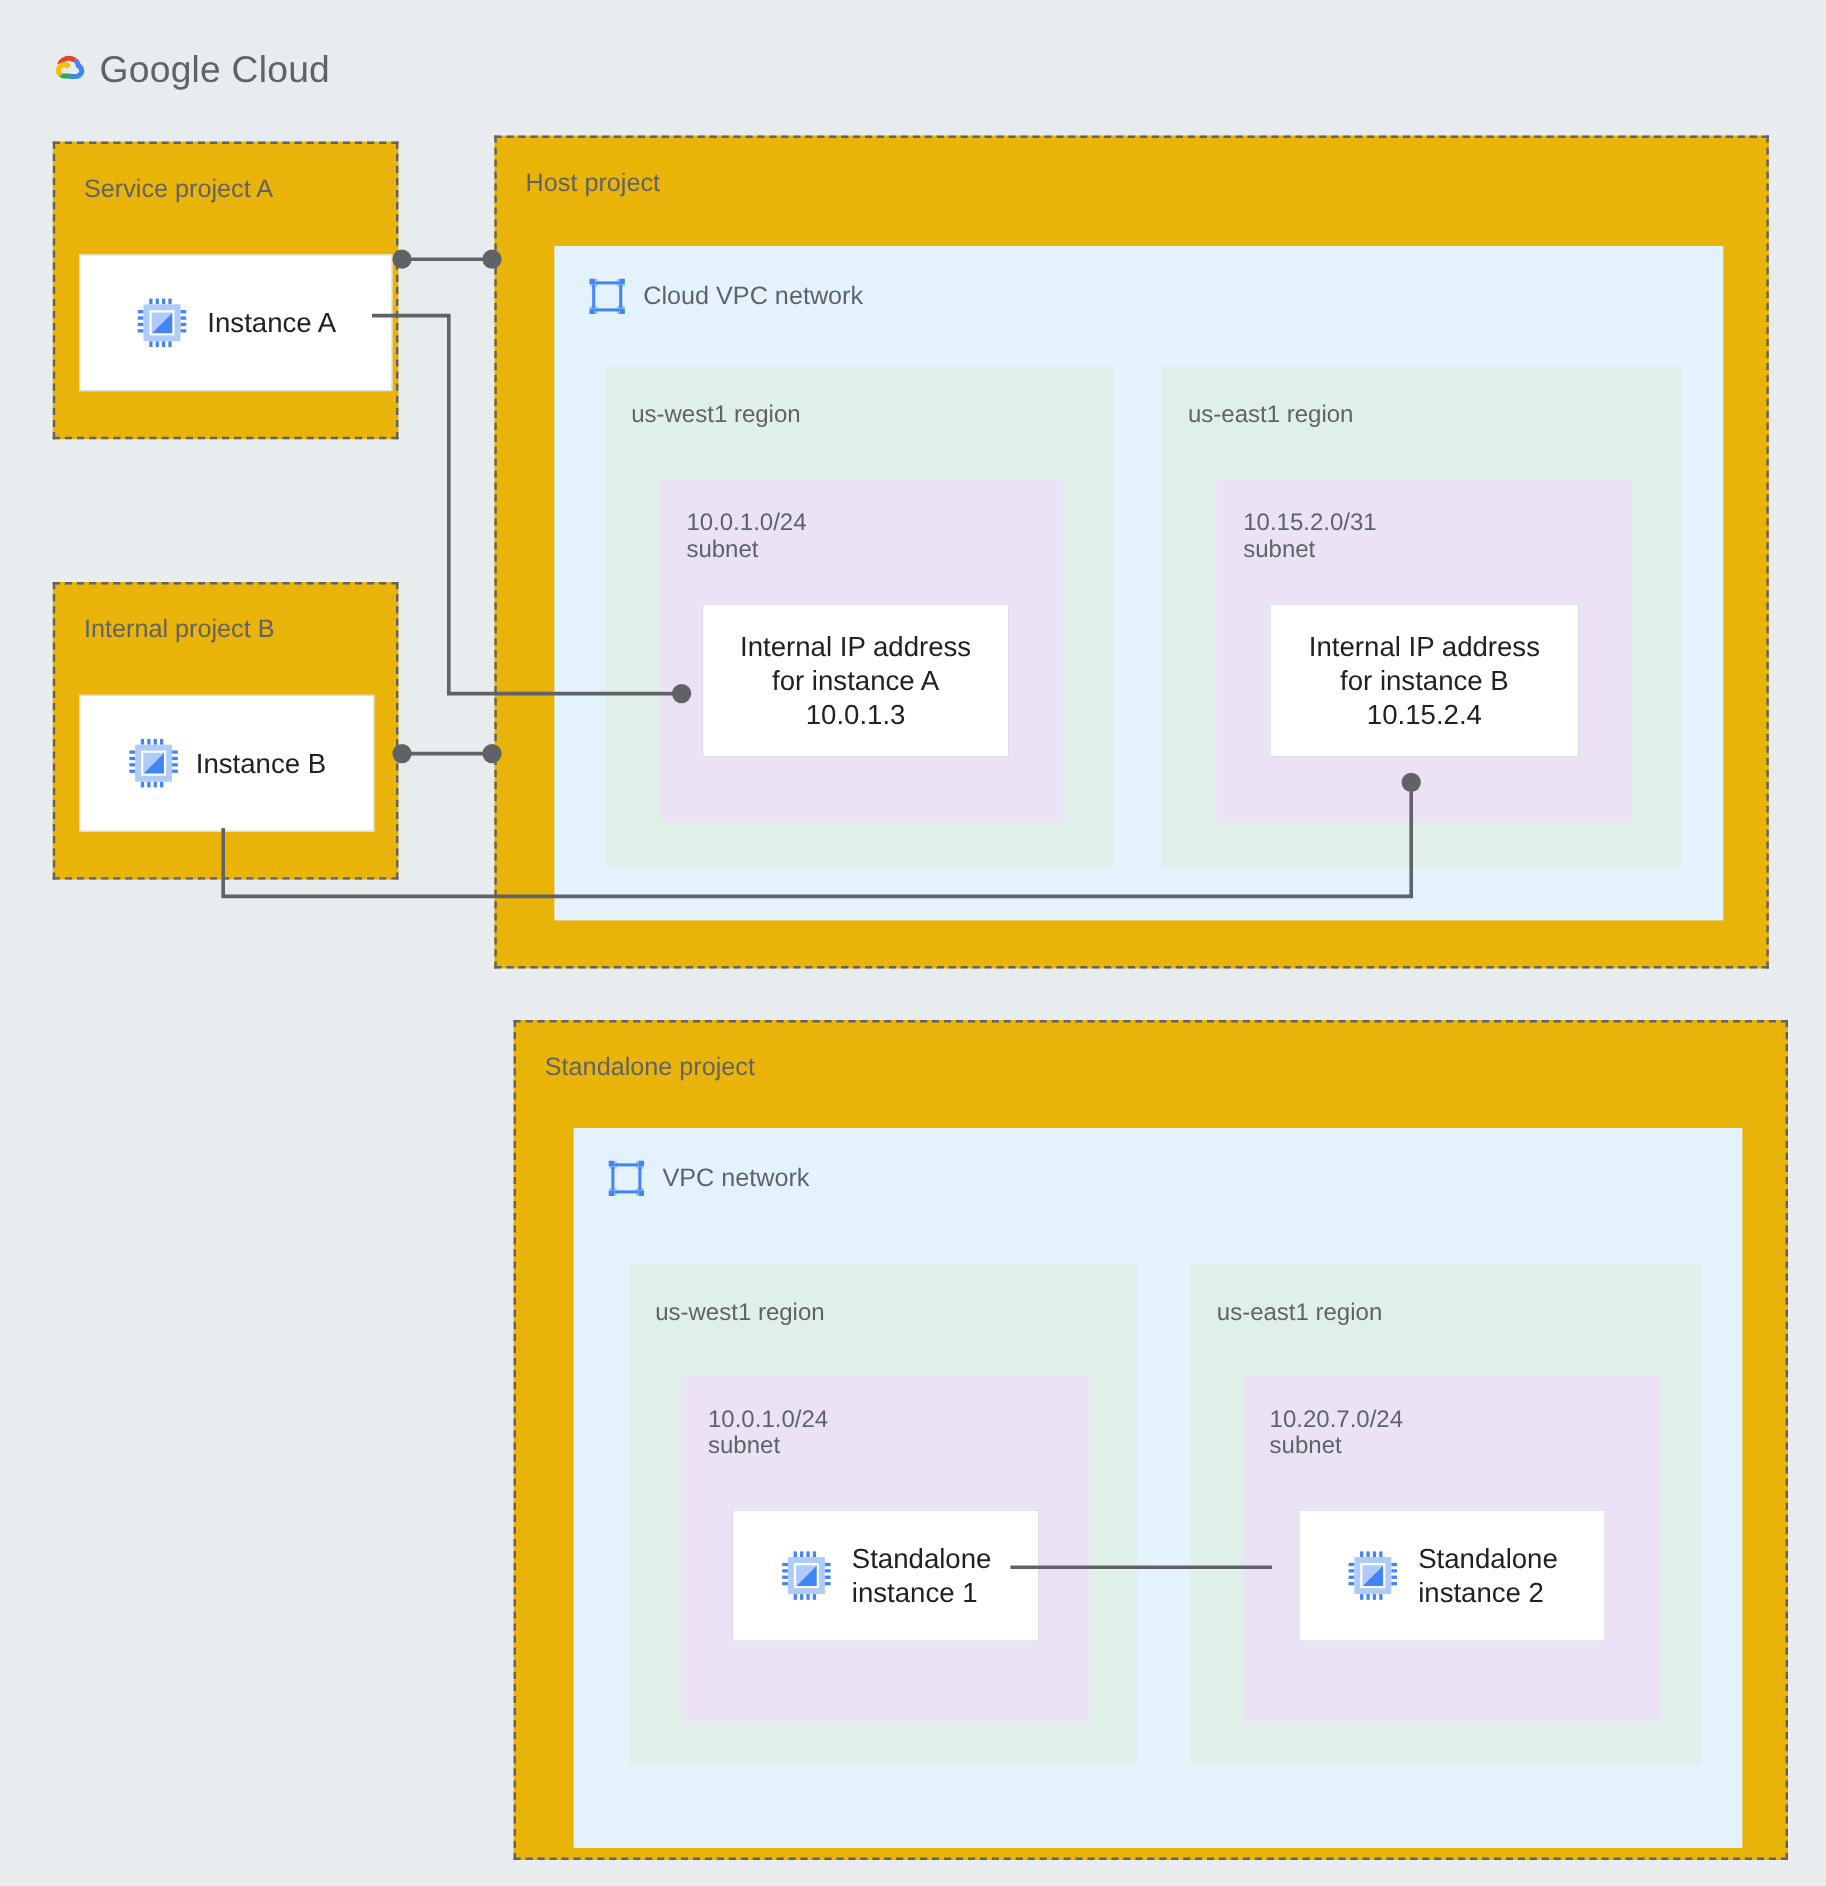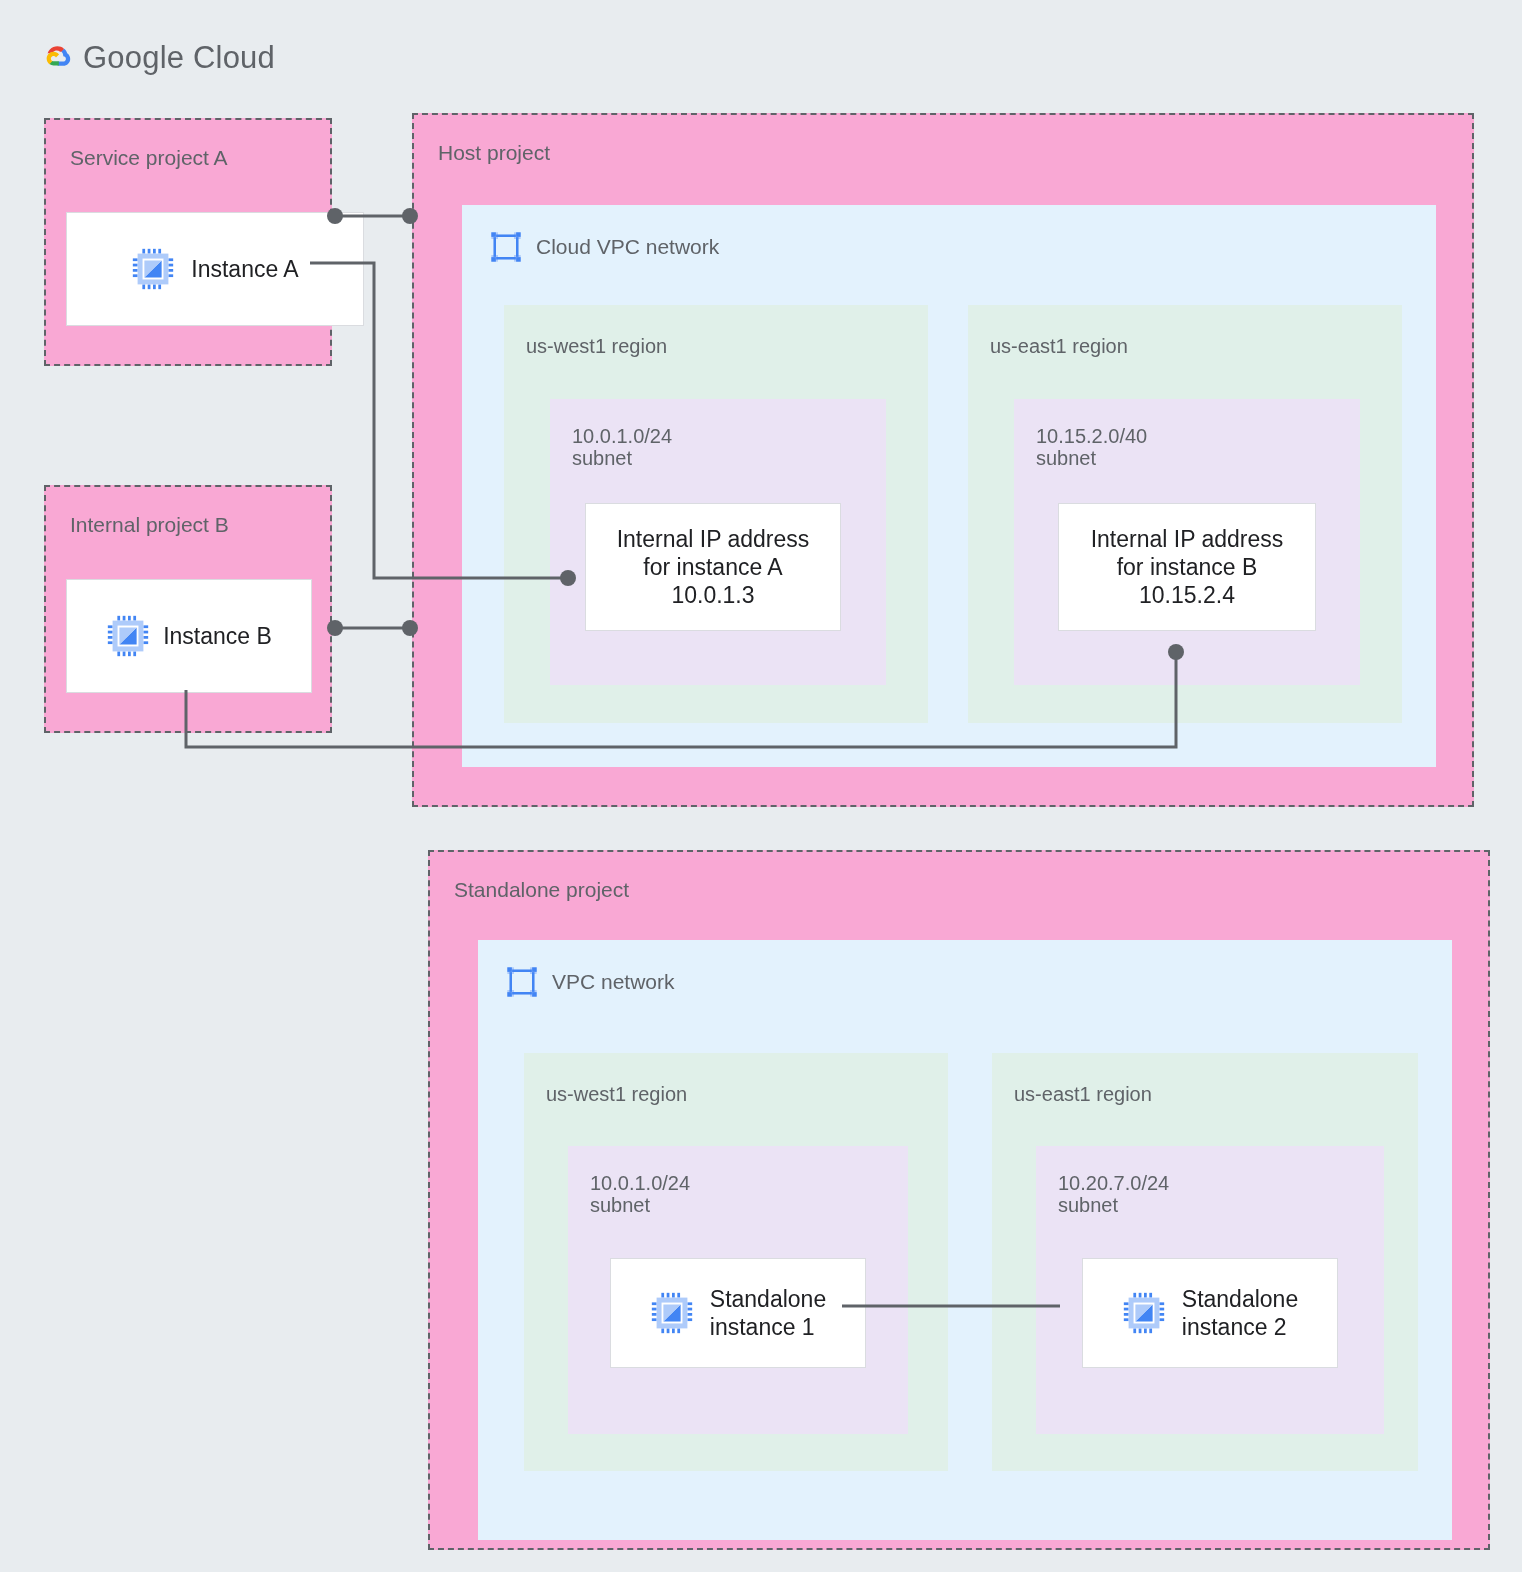--- a/index.html
+++ b/index.html
@@ -31,21 +31,21 @@
     letter-spacing: .2px;
     white-space: nowrap;
   }
   #logo-text .w1 { font-weight: 400; }
   #logo-text .w2 { font-weight: 300; }
 
   
   .project {
     position: absolute;
     border: 2px dashed #5f6368;
-    background: #f9a8d4;
+    background: #eab308;
     box-sizing: border-box;
   }
   .project > .project-label {
     position: absolute;
     left: 24px;
     top: 26px;
     font-size: 21px;
     color: #5f6368;
     white-space: nowrap;
   }
@@ -151,21 +151,21 @@
     <path d="M30.2 17.2l2.3-2.3 .15-.98C28.4 10.1 21.4 10.5 17.3 14.8c-1.15 1.2-2 2.7-2.5 4.2l.83-.12 4.6-.76 .36-.36c2.05-2.25 5.5-2.55 7.85-.62l.76 .06z" fill="#ea4335"></path>
     <path d="M36.2 18.9c-.53-1.95-1.62-3.7-3.12-5.05l-3.25 3.25c1.35 1.1 2.12 2.77 2.08 4.5v.58c1.6 0 2.9 1.3 2.9 2.9s-1.3 2.85-2.9 2.85h-5.8l-.57 .6v3.47l.57 .55h5.8c4.16 .03 7.55-3.28 7.58-7.44 .02-2.52-1.23-4.88-3.29-6.21z" fill="#4285f4"></path>
     <path d="M21.3 32.1h5.79v-4.63H21.3c-.41 0-.81-.09-1.18-.26l-.82 .25-2.33 2.25-.2 .79c1.31 .99 2.91 1.53 4.53 1.6z" fill="#34a853"></path>
     <path d="M21.3 17.2c-4.16 .02-7.51 3.42-7.49 7.58 .01 2.32 1.1 4.51 2.95 5.92l3.36-3.36c-1.46-.66-2.11-2.38-1.45-3.84 .66-1.46 2.38-2.11 3.84-1.45 .64 .29 1.16 .81 1.45 1.45l3.36-3.36c-1.43-1.87-3.65-2.96-6.02-2.94z" fill="#fbbc04"></path>
   </svg>
   <div id="logo-text"><span class="w1">Google</span> <span class="w2">Cloud</span></div>
 </div>
 
 <div class="project" id="svc-a">
   <div class="project-label">Service project A</div>
-  <div class="node with-icon" style="left:20px; top:92px; width:298px; height:114px;">
+  <div class="node with-icon" style="left:20px; top:92px; width:261px; height:114px;">
     <svg class="vm-icon" viewBox="0 0 24 24">
       <g fill="#4285f4">
         <rect x="6.2" y="1" width="1.5" height="2.6"></rect>
           <rect x="9.1" y="1" width="1.5" height="2.6"></rect>
         <rect x="12" y="1" width="1.5" height="2.6"></rect>
           <rect x="14.9" y="1" width="1.5" height="2.6"></rect>
         <rect x="6.2" y="20.4" width="1.5" height="2.6"></rect>
           <rect x="9.1" y="20.4" width="1.5" height="2.6"></rect>
         <rect x="12" y="20.4" width="1.5" height="2.6"></rect>
           <rect x="14.9" y="20.4" width="1.5" height="2.6"></rect>
@@ -249,21 +249,21 @@
           <span class="node-text">Internal IP address
 for instance A
 10.0.1.3</span>
         </div>
       </div>
     </div>
 
     <div class="region" style="left:506px; top:100px; width:434px; height:418px;">
       <div class="region-label">us-east1 region</div>
       <div class="subnet" style="left:46px; top:94px; width:346px; height:286px;">
-        <div class="subnet-label">10.15.2.0/40
+        <div class="subnet-label">10.15.2.0/31
 subnet</div>
         <div class="node" style="left:44px; top:104px; width:258px; height:128px;">
           <span class="node-text">Internal IP address
 for instance B
 10.15.2.4</span>
         </div>
       </div>
     </div>
   </div>
 </div>

